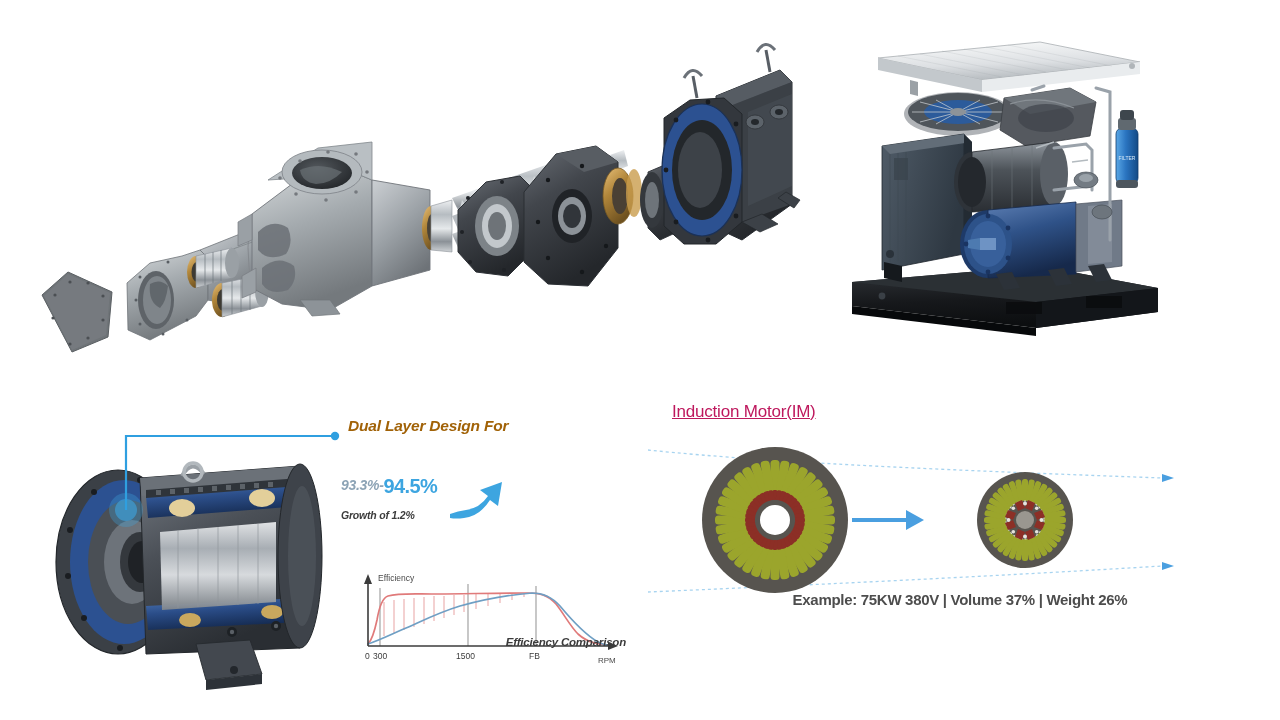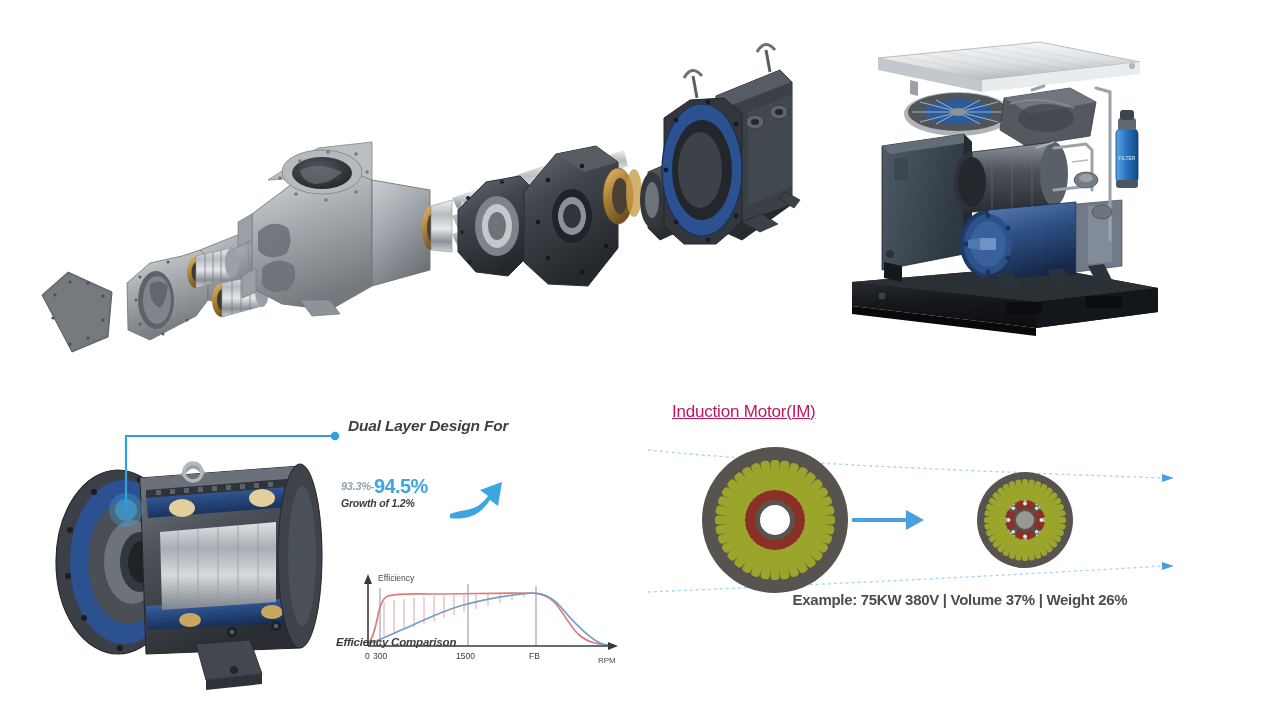--- a/index.html
+++ b/index.html
@@ -21,45 +21,45 @@
   #panel-motors{left:640px;top:380px;width:640px;height:340px;}
 
   
   .callout-title{
     position:absolute;
     left:348px; top:416px;
     width:260px;
     font-size:15.5px;
     font-weight:bold;
     font-style:italic;
-    color:#404040;
+    color:#a16207;
     line-height:1.33;
     letter-spacing:-0.2px;
   }
   .stat-wrap{position:absolute;left:341px;top:476px;width:180px;}
   .stat-line1{white-space:nowrap;line-height:1;}
   .stat-old{
-    font-size:11px;font-weight:bold;font-style:italic;
+    font-size:14px;font-weight:bold;font-style:italic;
     color:#8ca3b5;letter-spacing:-0.3px;vertical-align:3px;
   }
   .stat-new{
     font-size:20px;font-weight:bold;
     color:#3da5e0;letter-spacing:-0.6px;
   }
   .stat-line2{
-    margin-top:1px;
+    margin-top:13px;
     font-size:10.5px;font-weight:bold;font-style:italic;
     color:#3b3b3b;letter-spacing:-0.2px;
   }
 
   
   .chart-box{position:absolute;left:336px;top:564px;width:290px;height:105px;}
   .chart-caption{
     position:absolute;left:336px;top:636px;width:290px;
-    text-align:left;
+    text-align:right;
     font-size:11.5px;font-weight:bold;font-style:italic;color:#3b3b3b;
     letter-spacing:-0.2px;
   }
 
   
   .motor-label{
     position:absolute;
     font-size:17px;color:#be185d;line-height:1.45;
     letter-spacing:-0.2px;font-weight:400;text-decoration:underline;
   }

